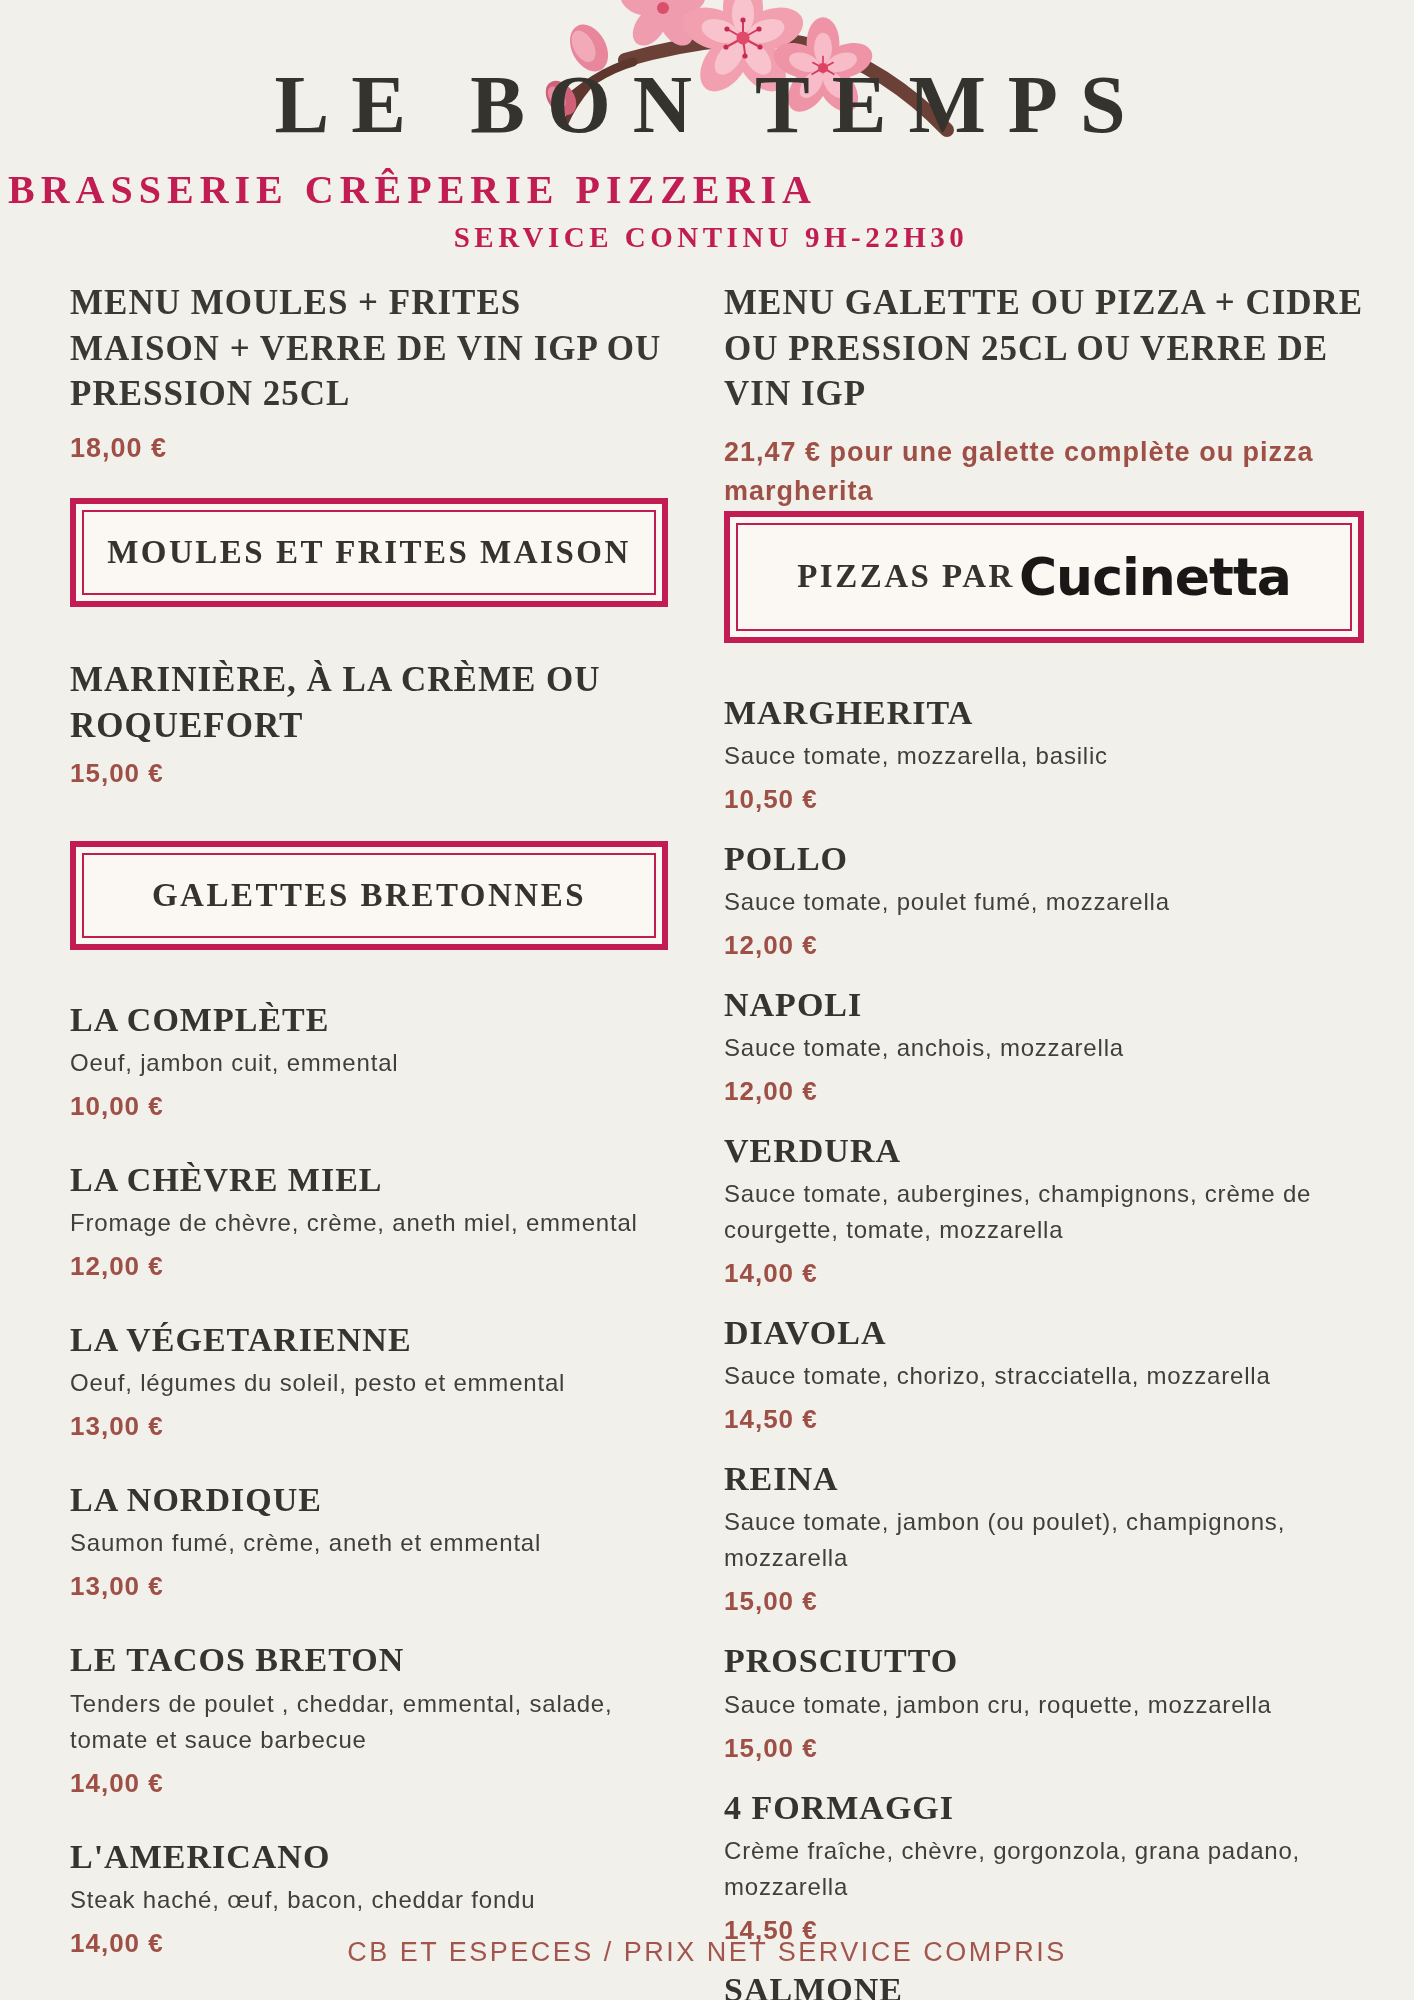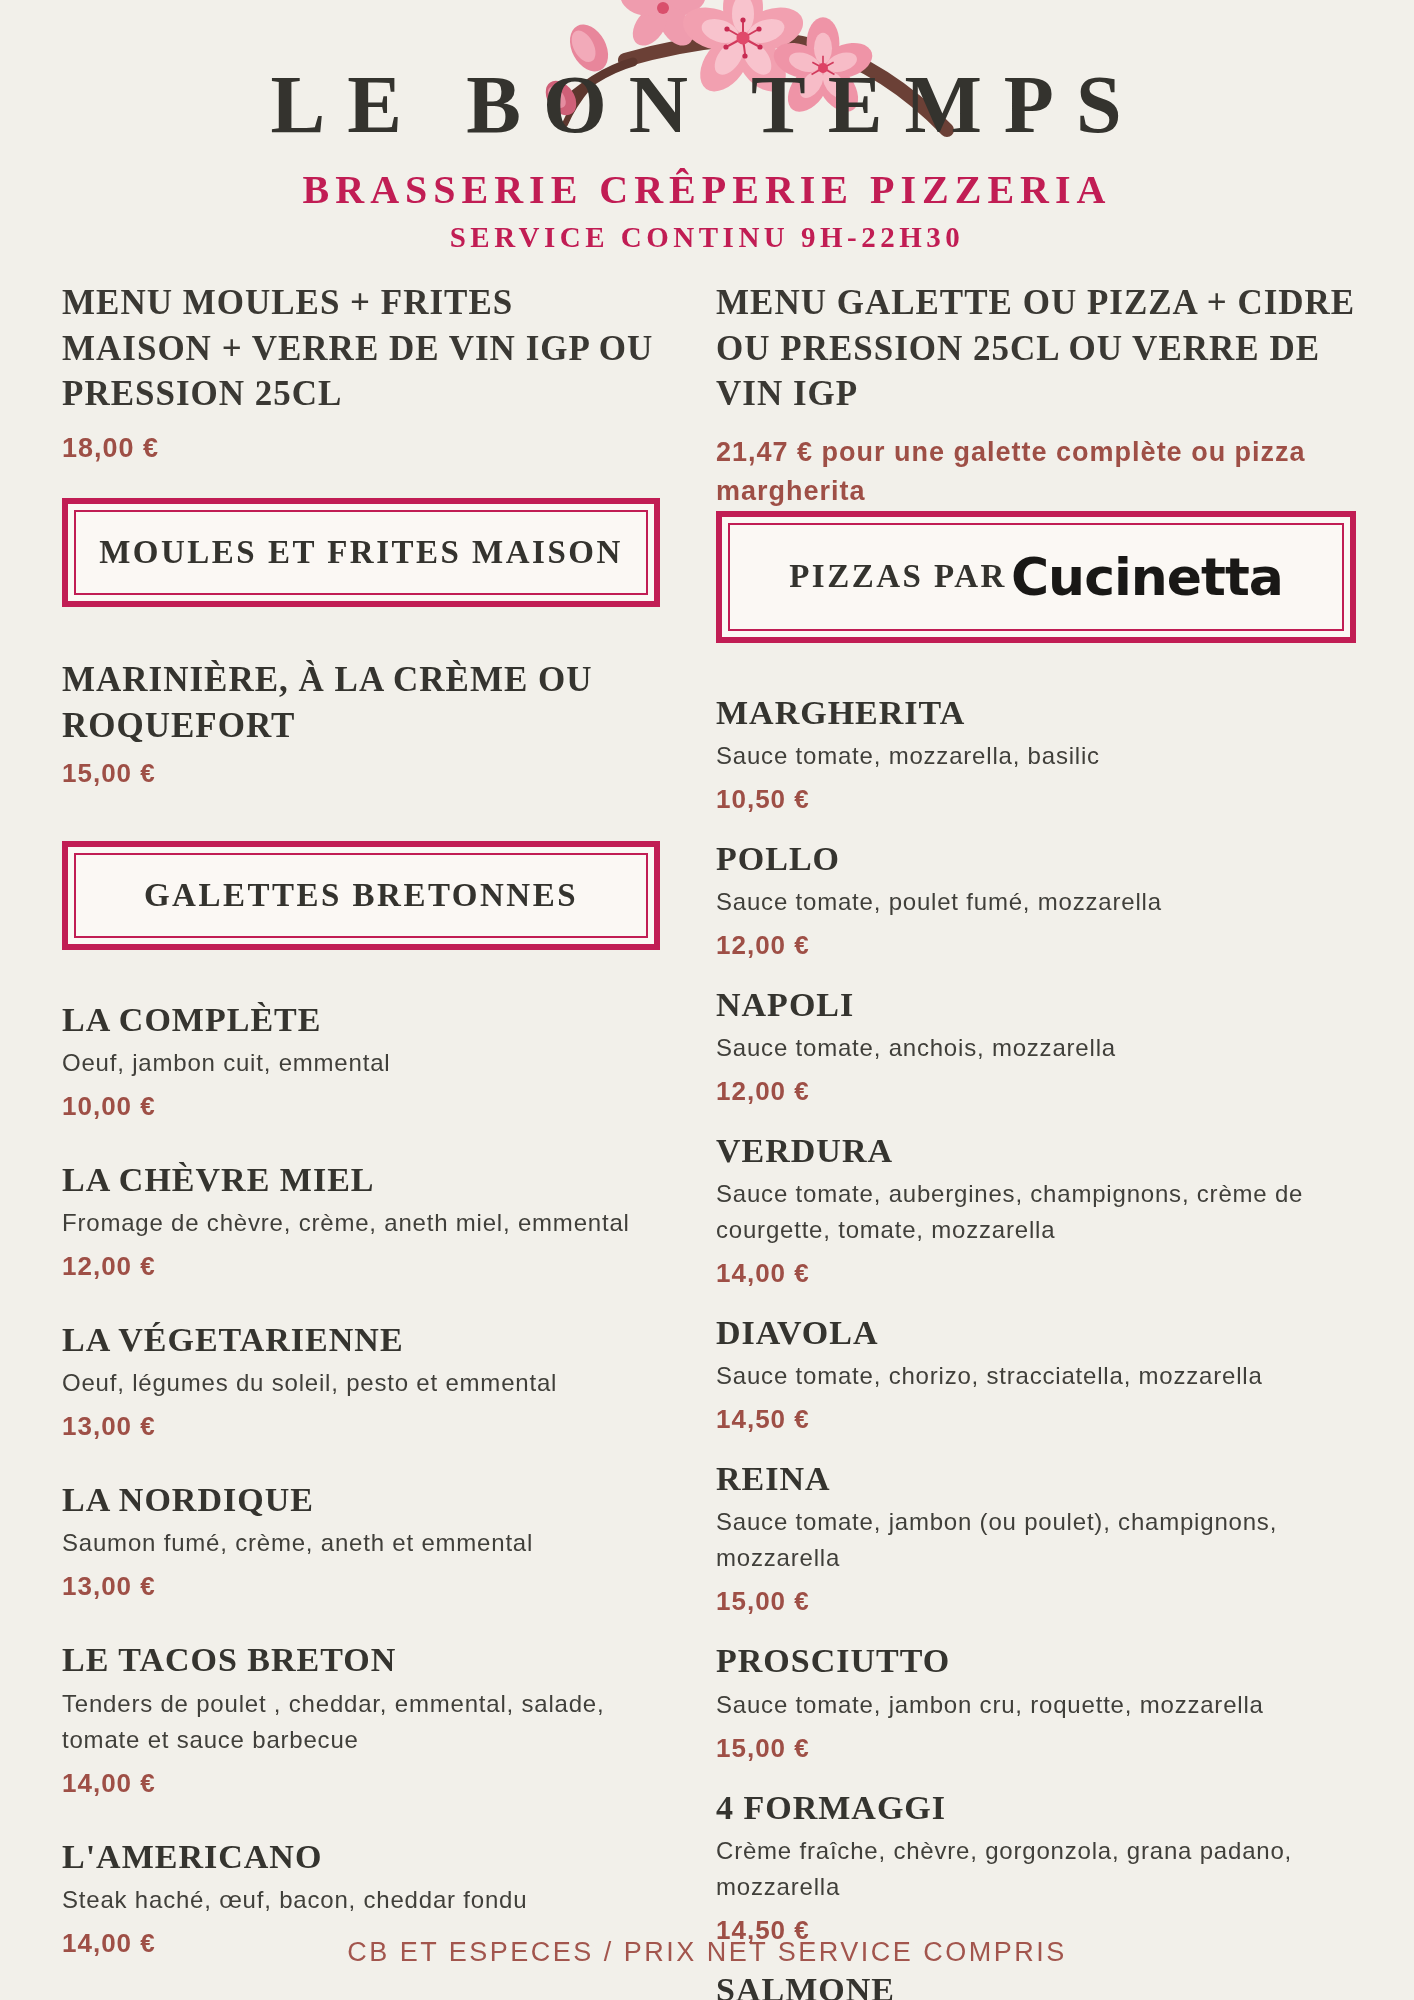--- a/index.html
+++ b/index.html
@@ -12,37 +12,37 @@
   *{margin:0;padding:0;box-sizing:border-box;}
   html,body{background:#e6e4de;}
   .page{
     position:relative;
     width:1414px;height:2000px;
     margin:0 auto;
     background:var(--bg);
     overflow:hidden;
     font-family:"Liberation Serif", serif;
     color:var(--dark);
+    padding-left:8px;
   }
   
   .blossom{
     position:absolute;top:-6px;left:505px;width:460px;height:150px;z-index:1;
   }
   .page-title{
     position:relative;z-index:2;
     margin-top:58px;
     text-align:center;
     font-size:82px;font-weight:700;
     letter-spacing:22px;
     color:#34332e;
   }
   .page-subtitle{
     position:relative;z-index:2;
     margin-top:14px;
-    text-align:center;
     font-size:40px;font-weight:700;
     letter-spacing:6px;
     color:var(--crimson);
   }
   .page-service{
     position:relative;z-index:2;
     margin-top:8px;
     text-align:center;
     font-size:29px;font-weight:700;
     letter-spacing:4.5px;

